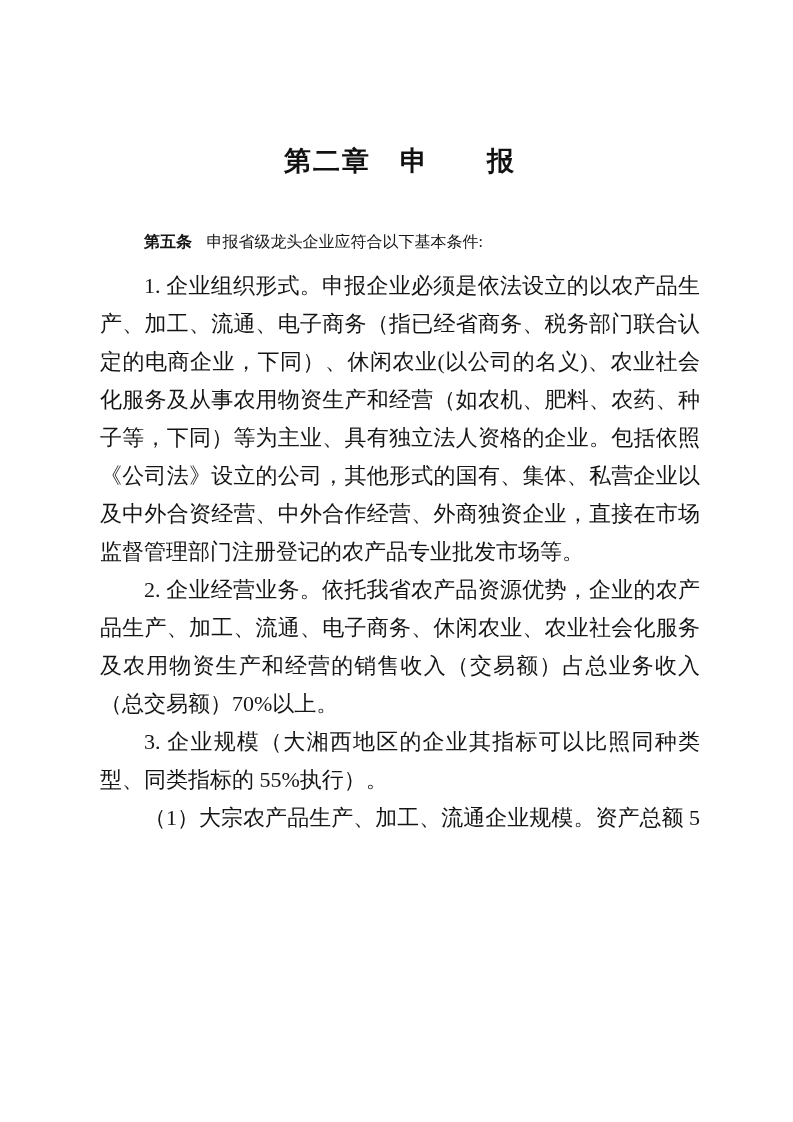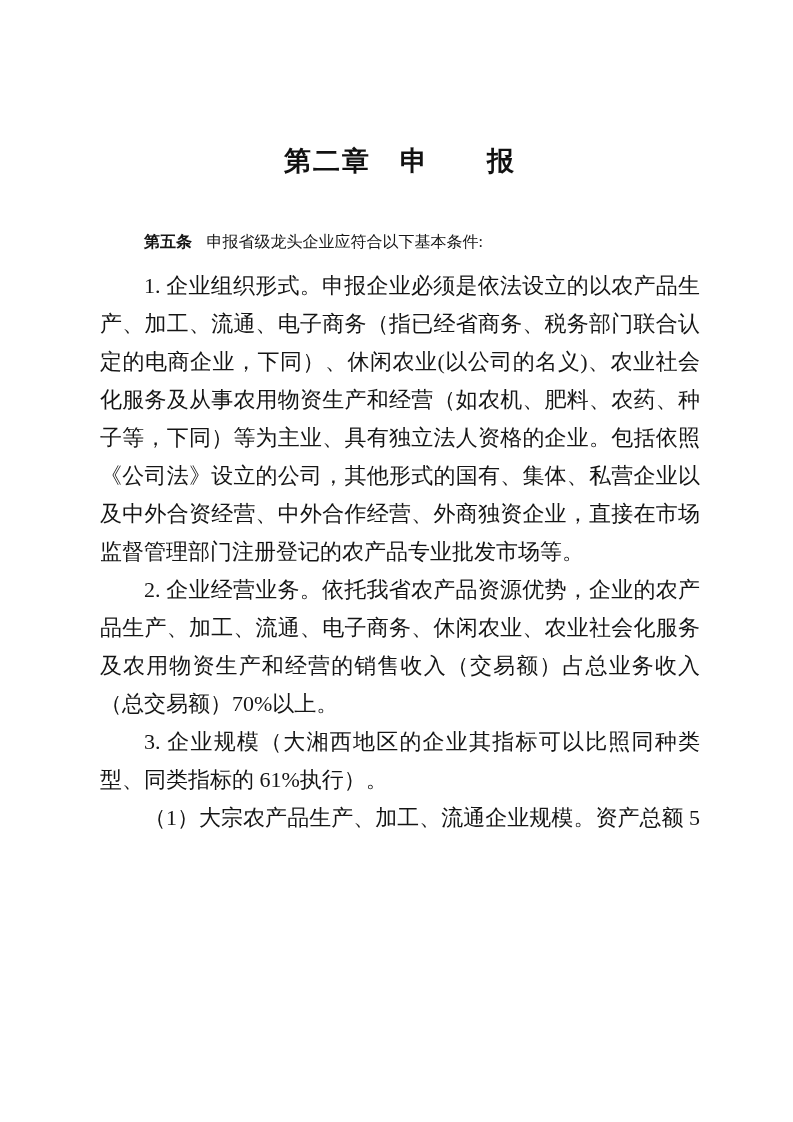--- a/index.html
+++ b/index.html
@@ -75,21 +75,21 @@
     <h1 class="doc-title">第二章　申　　报</h1>
 
     <p class="article-head">
       <span class="article-no">第五条</span><span>申报省级龙头企业应符合以下基本条件:</span>
     </p>
 
     <p class="body-para first">1. 企业组织形式。申报企业必须是依法设立的以农产品生产、加工、流通、电子商务（指已经省商务、税务部门联合认定的电商企业，下同）、休闲农业(以公司的名义)、农业社会化服务及从事农用物资生产和经营（如农机、肥料、农药、种子等，下同）等为主业、具有独立法人资格的企业。包括依照《公司法》设立的公司，其他形式的国有、集体、私营企业以及中外合资经营、中外合作经营、外商独资企业，直接在市场监督管理部门注册登记的农产品专业批发市场等。</p>
 
     <p class="body-para">2. 企业经营业务。依托我省农产品资源优势，企业的农产品生产、加工、流通、电子商务、休闲农业、农业社会化服务及农用物资生产和经营的销售收入（交易额）占总业务收入（总交易额）70%以上。</p>
 
-    <p class="body-para">3. 企业规模（大湘西地区的企业其指标可以比照同种类型、同类指标的 61%执行）。</p>
+    <p class="body-para">3. 企业规模（大湘西地区的企业其指标可以比照同种类型、同类指标的 55%执行）。</p>
 
     <p class="body-para">（1）大宗农产品生产、加工、流通企业规模。资产总额 5000 万元以上、固定资产 2000 万元以上、年销售收入 6000 万元以上。</p>
 
 
   </div>
 
   <div class="page-number">—3—</div>
 </div>
 
 </body></html>

